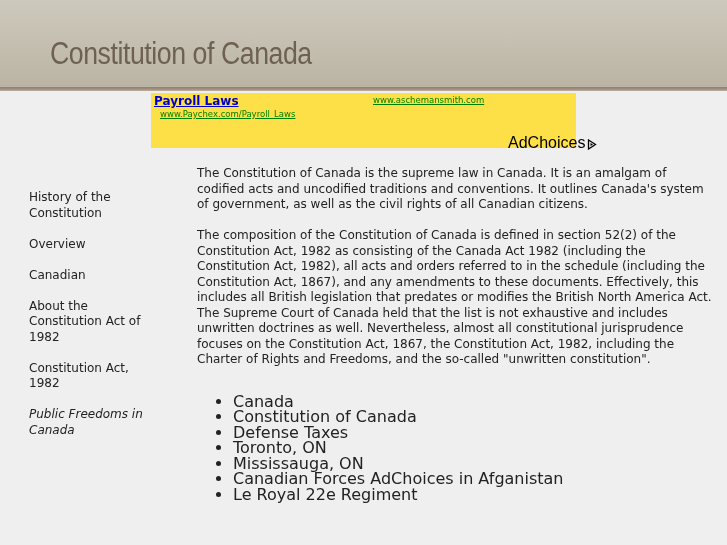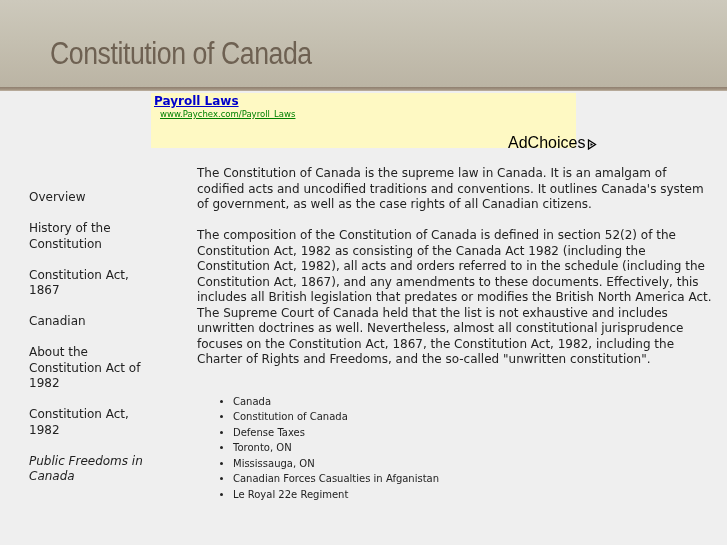--- a/index.html
+++ b/index.html
@@ -20,21 +20,21 @@
   #site-title {
     position: absolute; left: 50px; top: 36px;
     font-family: "Liberation Sans", sans-serif;
     font-size: 31px; letter-spacing: -0.5px;
     color: #6e6152;
     transform: scaleX(0.86); transform-origin: left top;
     white-space: nowrap;
   }
   #ad-box {
     position: absolute; left: 151px; top: 93px; width: 425px; height: 55px;
-    background: #fef9c3;
+    background: #fde047;
   }
   .ad {
     position: absolute; top: 1px; width: 208px;
     font-size: 10px; line-height: 13.5px;
   }
   .ad-title {
     display: block; font-weight: bold; font-size: 12px; line-height: 14px;
     color: #0000cc; text-decoration: underline; cursor: pointer;
   }
   .ad-body { display: block; color: #000; }
@@ -64,62 +64,62 @@
   #main p {
     margin: 0 0 15.5px 0;
     font-size: 12px; line-height: 15.5px; color: #222;
   }
   #other-sites-heading {
     margin: 26px 0 0 14px;
     font-size: 12px; font-weight: bold; line-height: 15.5px; color: #222;
   }
   #other-sites {
     margin: 26px 0 17px 0; padding: 0 0 0 36px;
-    font-size: 10px; line-height: 15.5px;
+    font-size: 16px; line-height: 15.5px;
   }
   #other-sites li { color: #222; cursor: pointer; }
 </style>
 </head>
 <body>
 
 <div id="header">
   <div id="site-title">Constitution of Canada</div>
 </div>
 <div id="header-rule"></div>
 
 <div id="ad-box">
   <div class="ad" style="left:3px;">
     <span class="ad-title">Payroll Laws</span>
     <span class="ad-url">www.Paychex.com/Payroll_Laws</span>
   </div>
   <div class="ad" style="left:216px;">
+    <span class="ad-url">www.aschemansmith.com</span>
   </div>
   <div id="adchoices">
     <span>AdChoices</span><svg width="10" height="11" viewBox="0 0 10 11">
         <path d="M1.5 1 L8.5 5.5 L1.5 10 Z" fill="none" stroke="#000" stroke-width="1.3"></path>
         <path d="M3.5 4 L6 5.5 L3.5 7 Z" fill="#000"></path>
       </svg>
   </div>
 </div>
 
 <div id="sidebar">
+  <div class="nav-item">History of the Constitution</div>
   <div class="nav-item">Overview</div>
-  <div class="nav-item">History of the Constitution</div>
-  <div class="nav-item">Constitution Act, 1867</div>
   <div class="nav-item">Canadian</div>
   <div class="nav-item">About the Constitution Act of 1982</div>
   <div class="nav-item">Constitution Act, 1982</div>
   <div class="nav-item italic">Public Freedoms in Canada</div>
 </div>
 
 <div id="main">
-  <p>The Constitution of Canada is the supreme law in Canada. It is an amalgam of codified acts and uncodified traditions and conventions. It outlines Canada's system of government, as well as the case rights of all Canadian citizens.</p>
+  <p>The Constitution of Canada is the supreme law in Canada. It is an amalgam of codified acts and uncodified traditions and conventions. It outlines Canada's system of government, as well as the civil rights of all Canadian citizens.</p>
   <p>The composition of the Constitution of Canada is defined in section 52(2) of the Constitution Act, 1982 as consisting of the Canada Act 1982 (including the Constitution Act, 1982), all acts and orders referred to in the schedule (including the Constitution Act, 1867), and any amendments to these documents. Effectively, this includes all British legislation that predates or modifies the British North America Act. The Supreme Court of Canada held that the list is not exhaustive and includes unwritten doctrines as well. Nevertheless, almost all constitutional jurisprudence focuses on the Constitution Act, 1867, the Constitution Act, 1982, including the Charter of Rights and Freedoms, and the so-called "unwritten constitution".</p>
   <ul id="other-sites">
     <li>Canada</li>
     <li>Constitution of Canada</li>
     <li>Defense Taxes</li>
     <li>Toronto, ON</li>
     <li>Mississauga, ON</li>
-    <li>Canadian Forces Casualties in Afganistan</li>
+    <li>Canadian Forces AdChoices in Afganistan</li>
     <li>Le Royal 22e Regiment</li>
   </ul>
 </div>
 
 </body></html>

